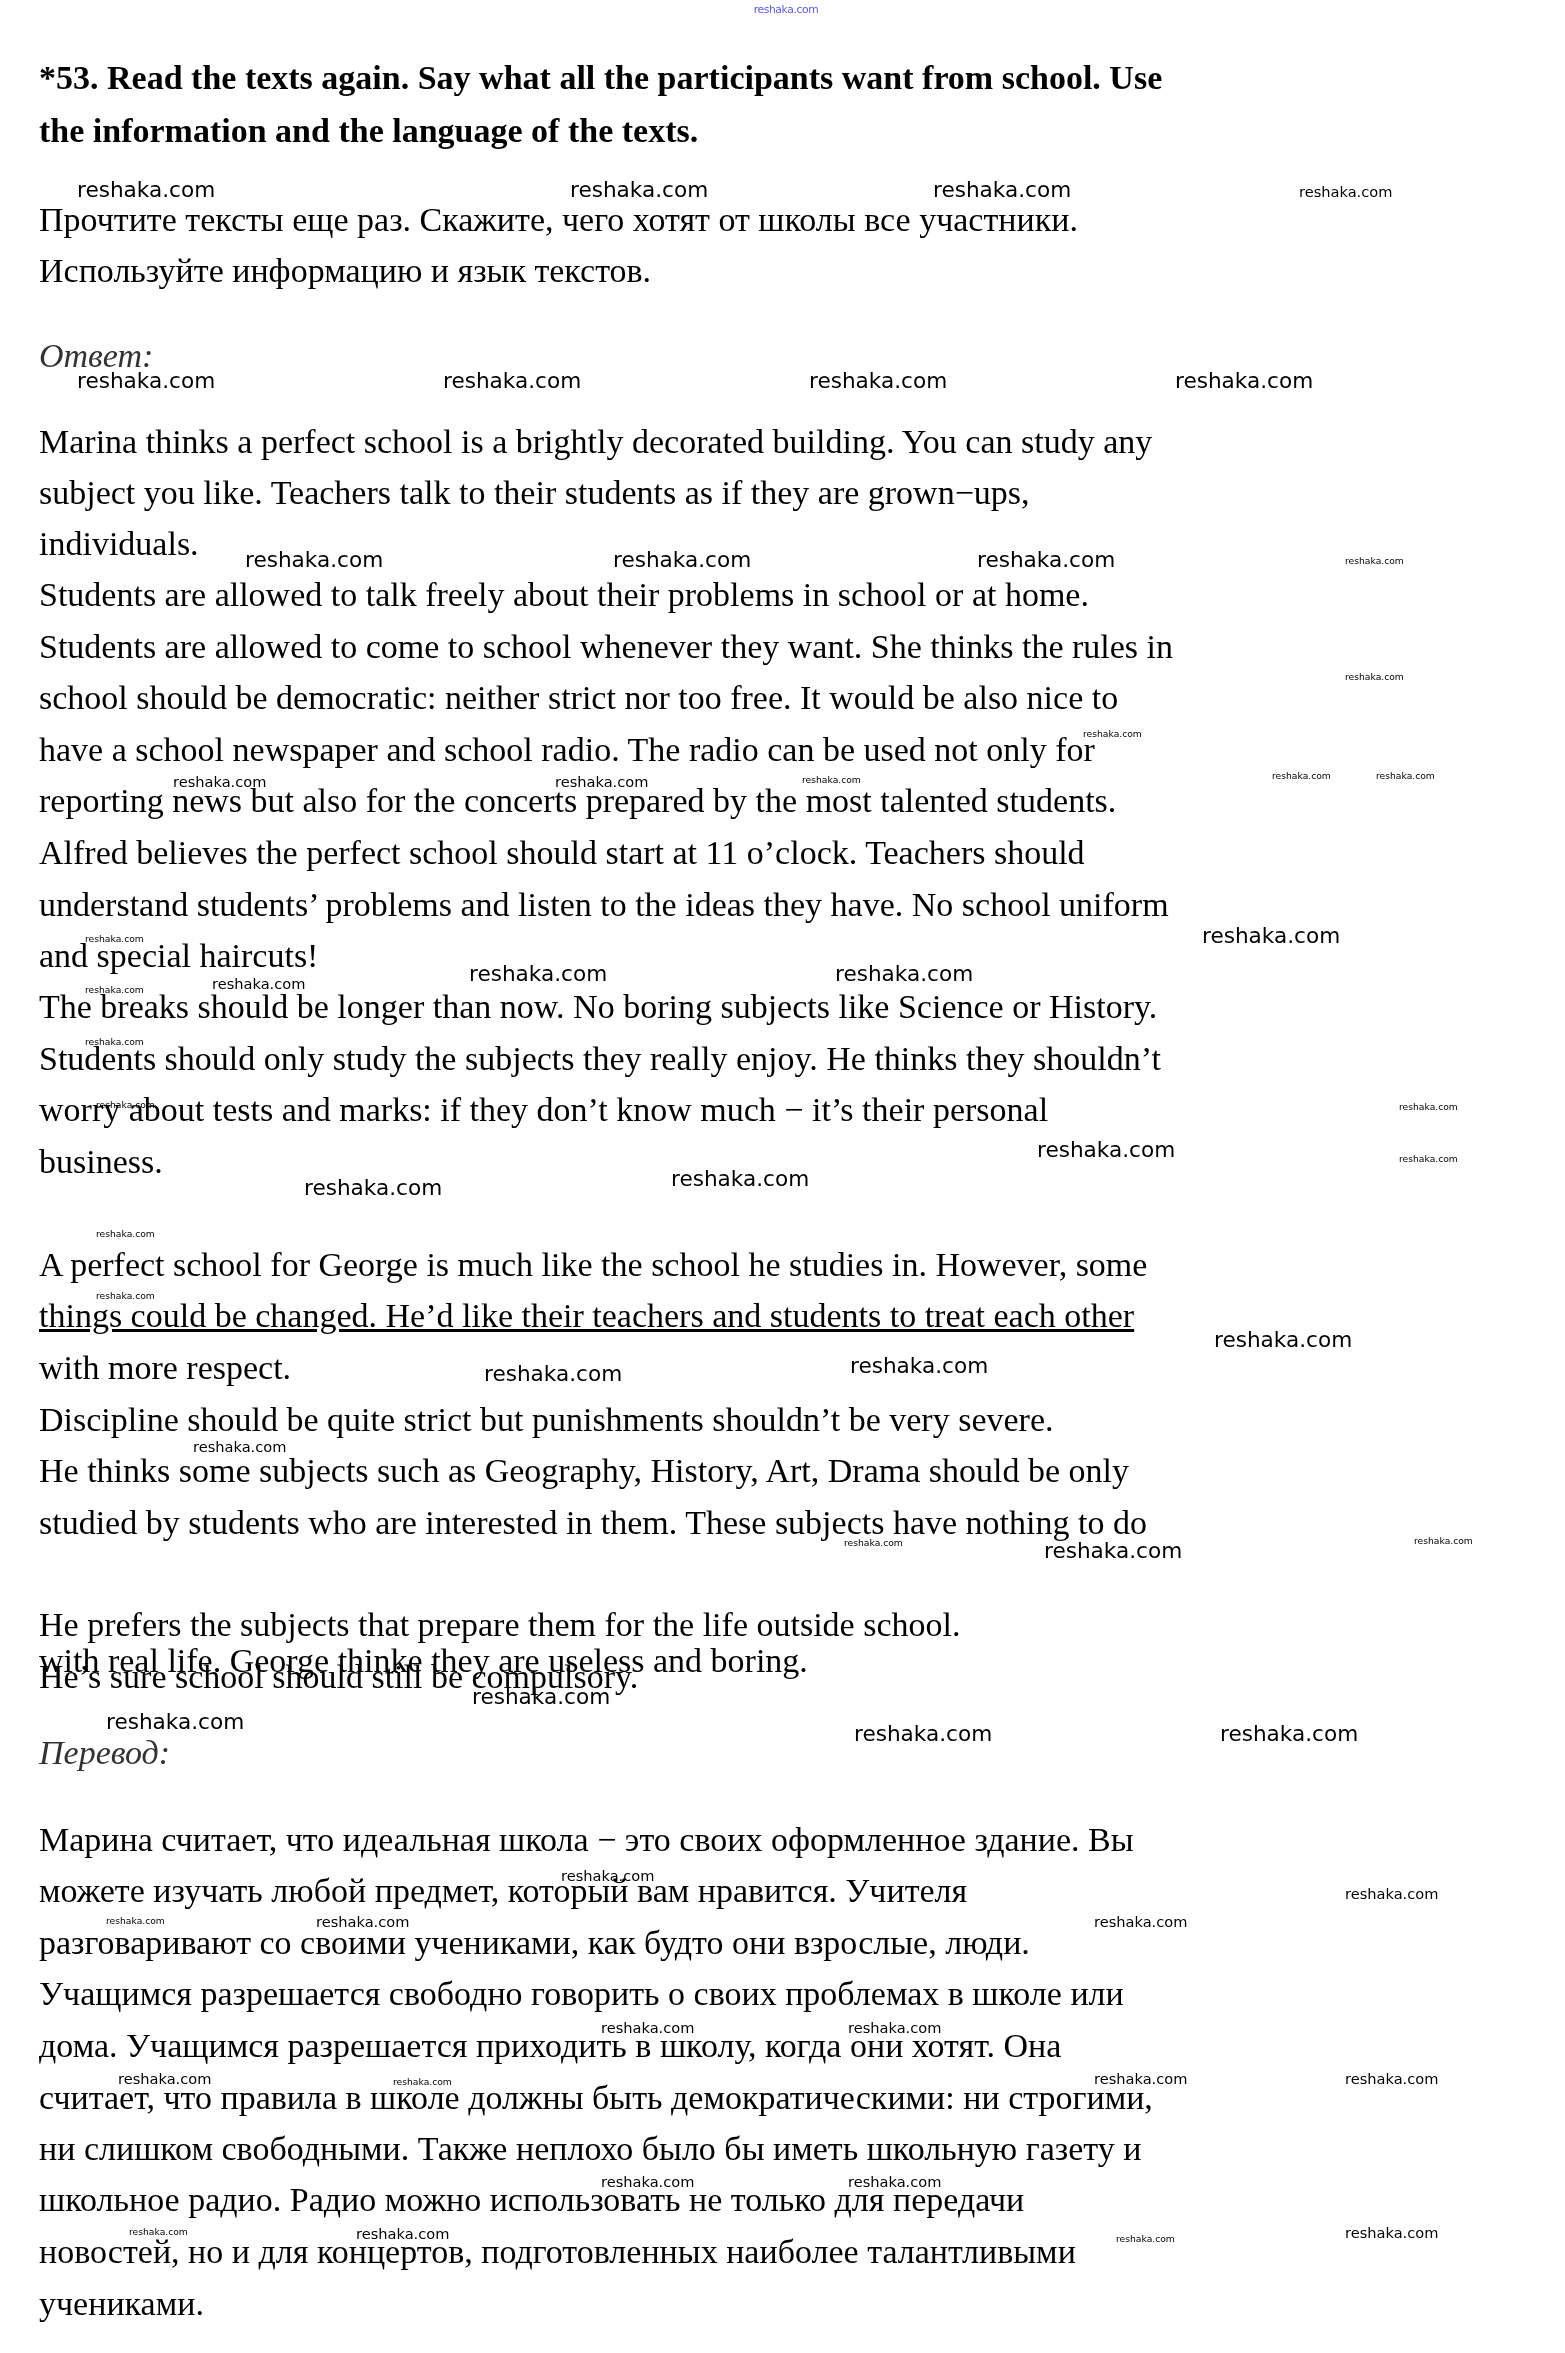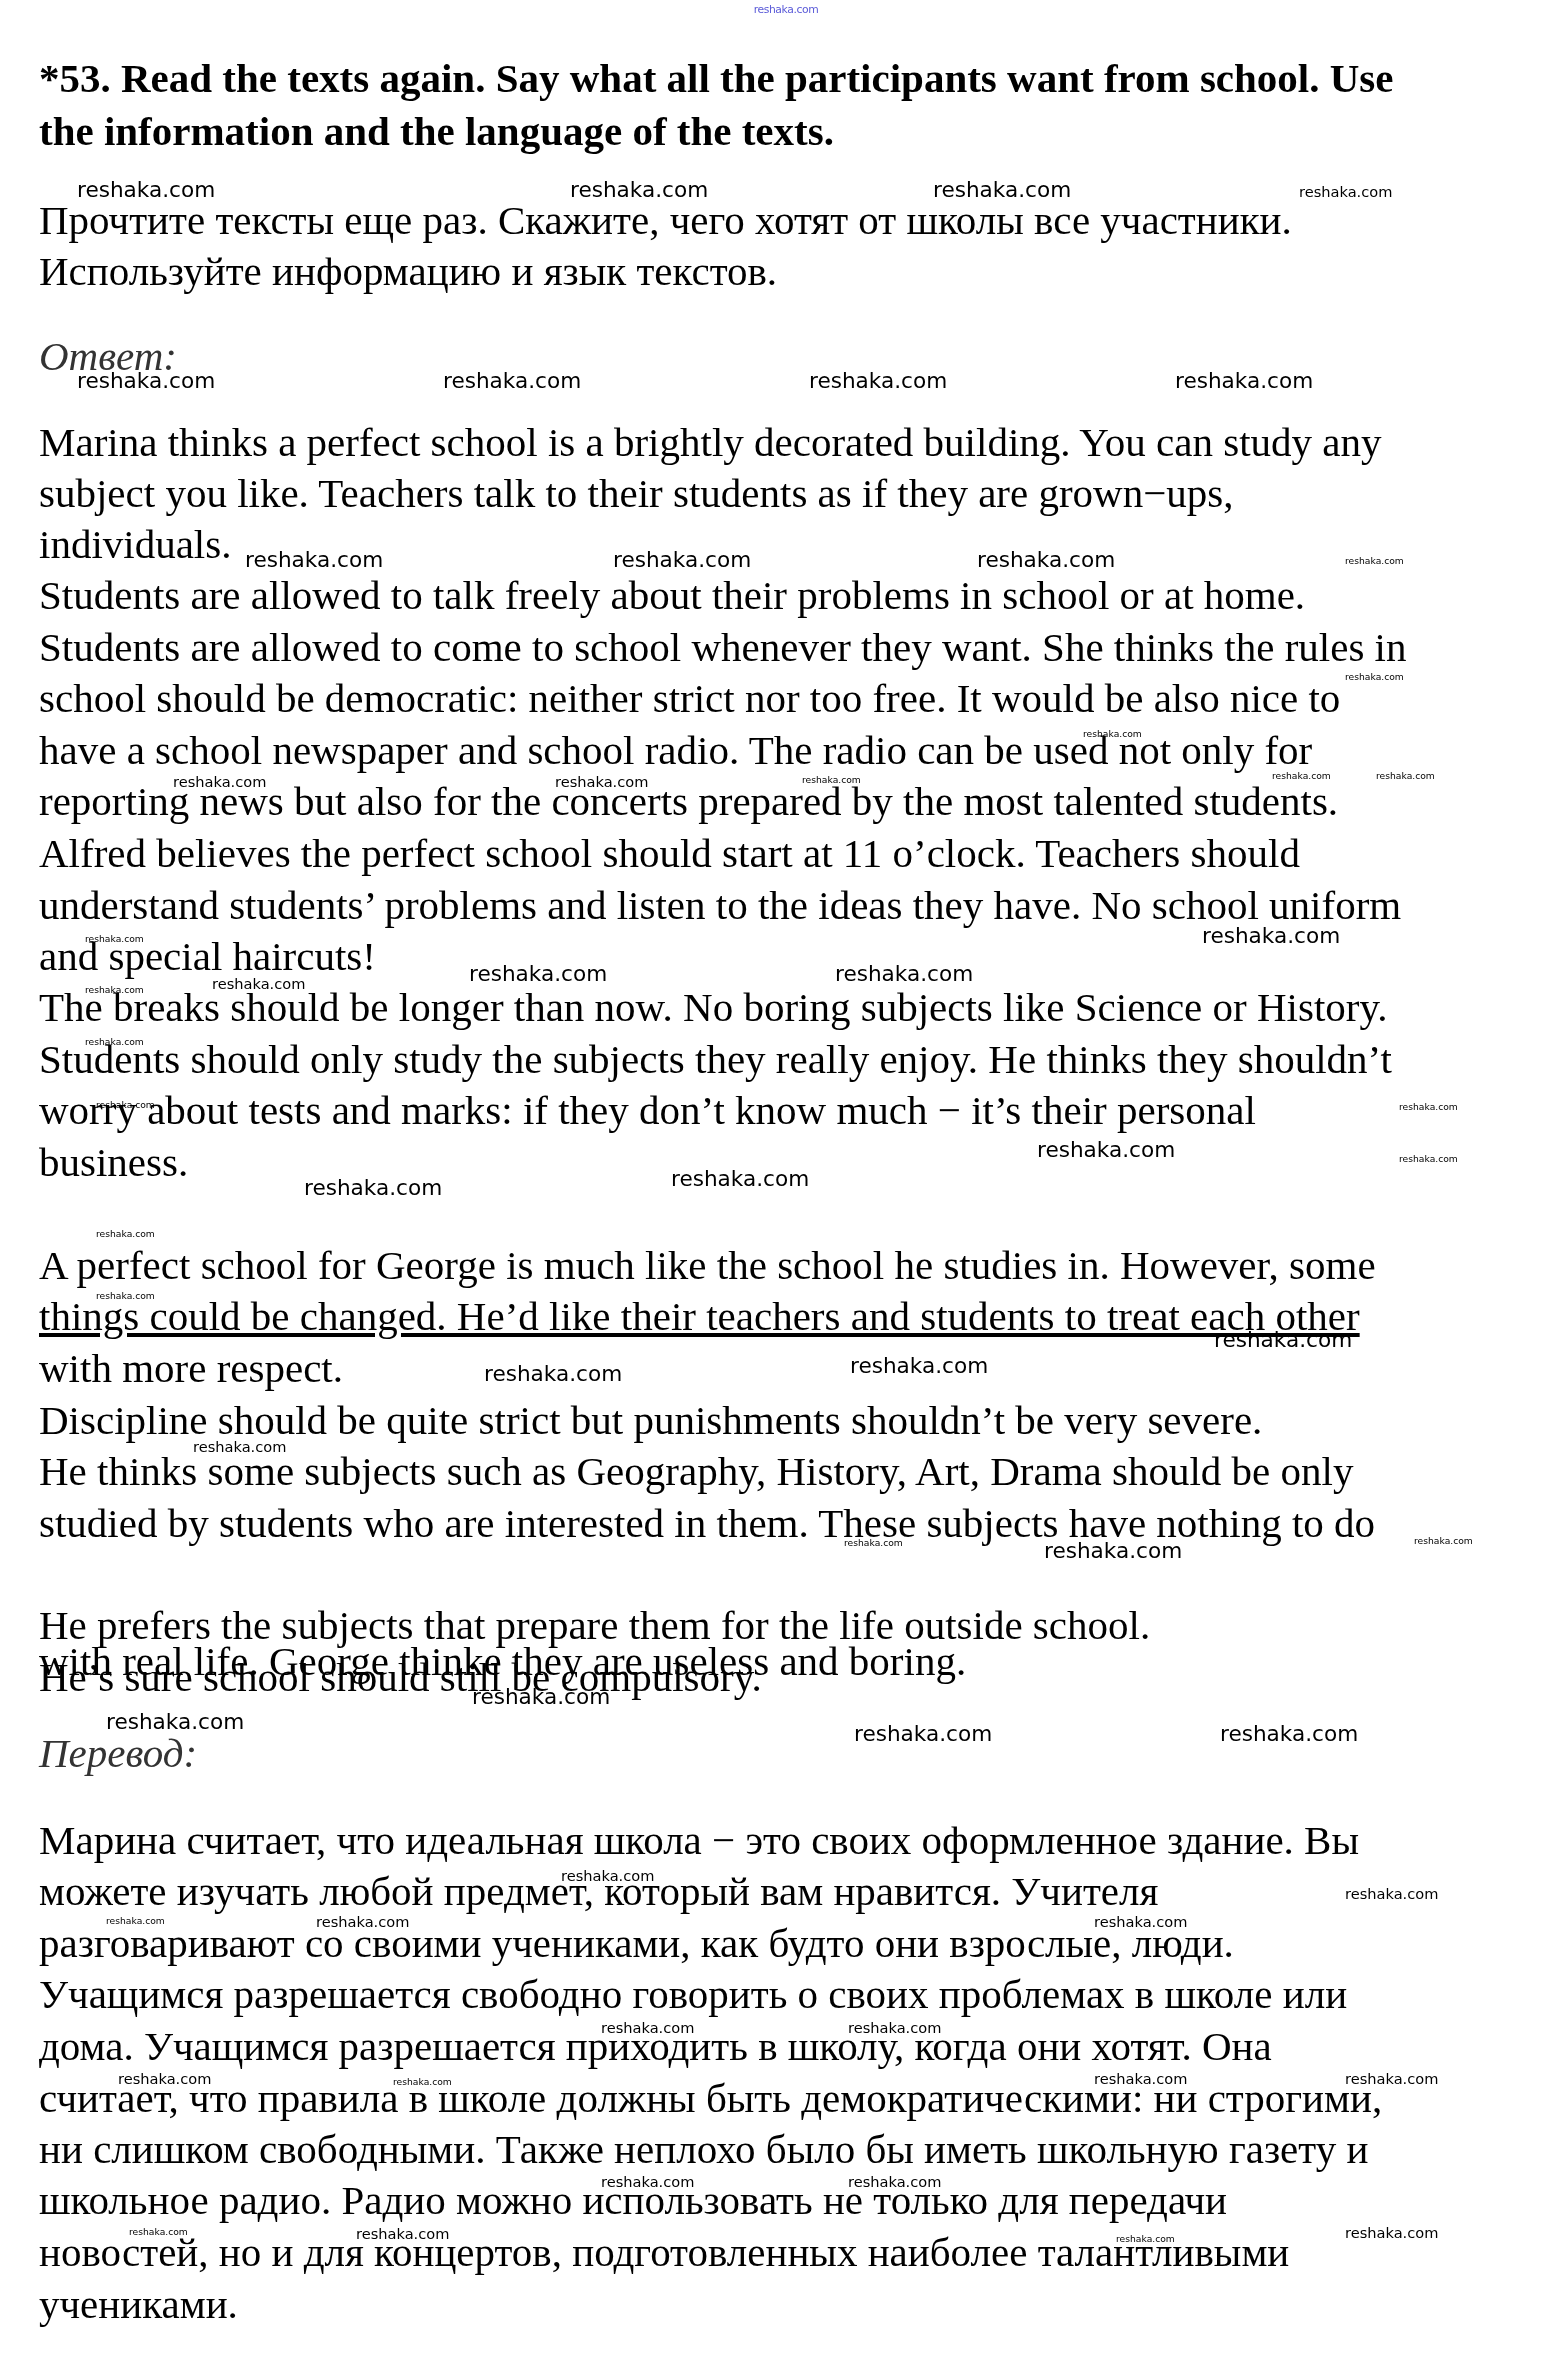--- a/index.html
+++ b/index.html
@@ -5,21 +5,21 @@
   html, body { margin: 0; padding: 0; background: #ffffff; }
   body { width: 1565px; height: 2354px; position: relative; overflow: hidden; }
   .page { position: absolute; left: 0; top: 0; width: 1565px; height: 2352px; }
   .top-mark {
     position: absolute; top: 3.1px; left: 740px; width: 92px; text-align: center;
     font-family: "DejaVu Sans", sans-serif; font-size: 10.8px; color: #5a5ad8;
     letter-spacing: -0.4px;
   }
   .line {
     position: absolute; left: 39px; white-space: nowrap;
-    font-family: "Liberation Serif", serif; font-size: 41px; color: #000;
+    font-family: "Liberation Serif", serif; font-size: 34px; color: #000;
     line-height: 46px; transform-origin: left top;
   }
   .title { font-weight: bold; }
   .label { font-style: italic; color: #333; }
   .wm {
     position: absolute; white-space: nowrap;
     font-family: "DejaVu Sans", sans-serif; color: #000;
     line-height: 1; transform-origin: left top;
   }
   .wm.mid { font-size: 21.6px; }

